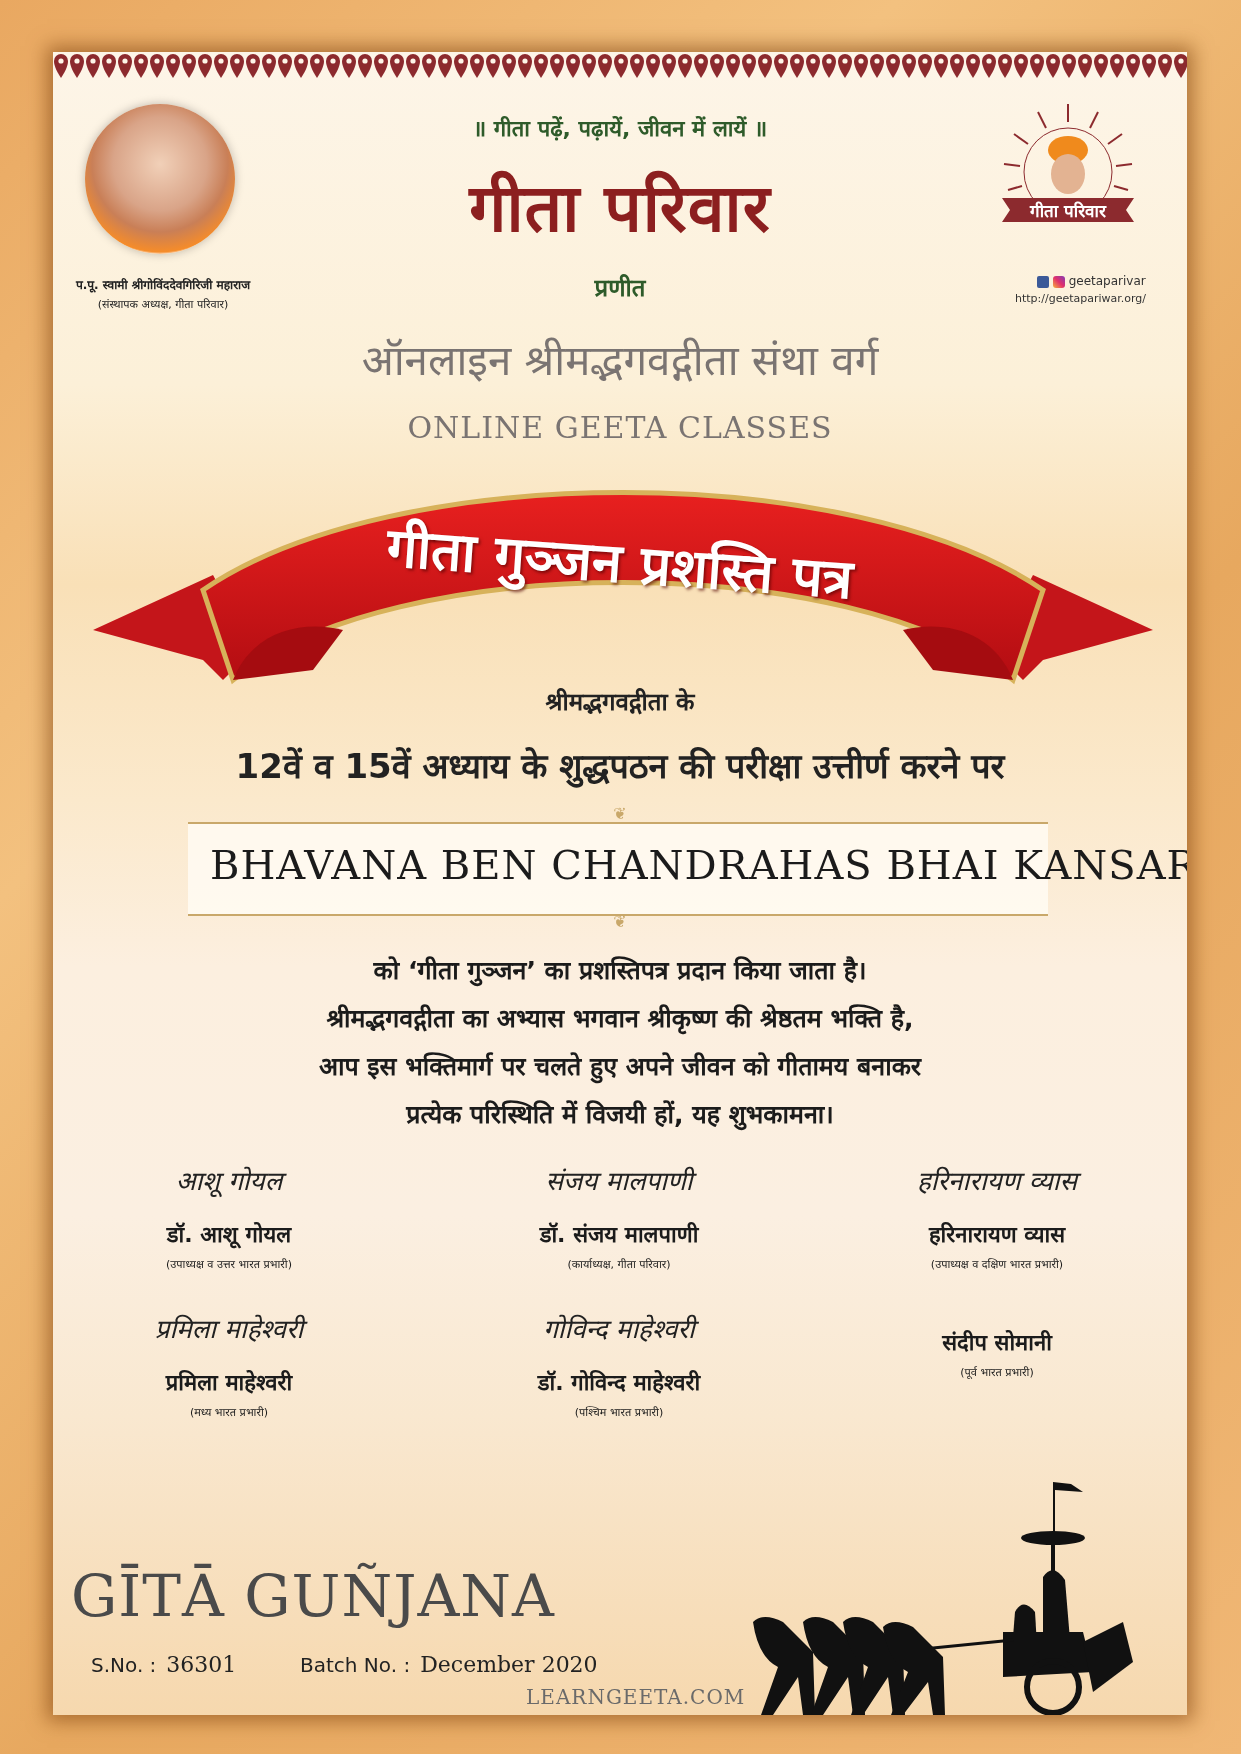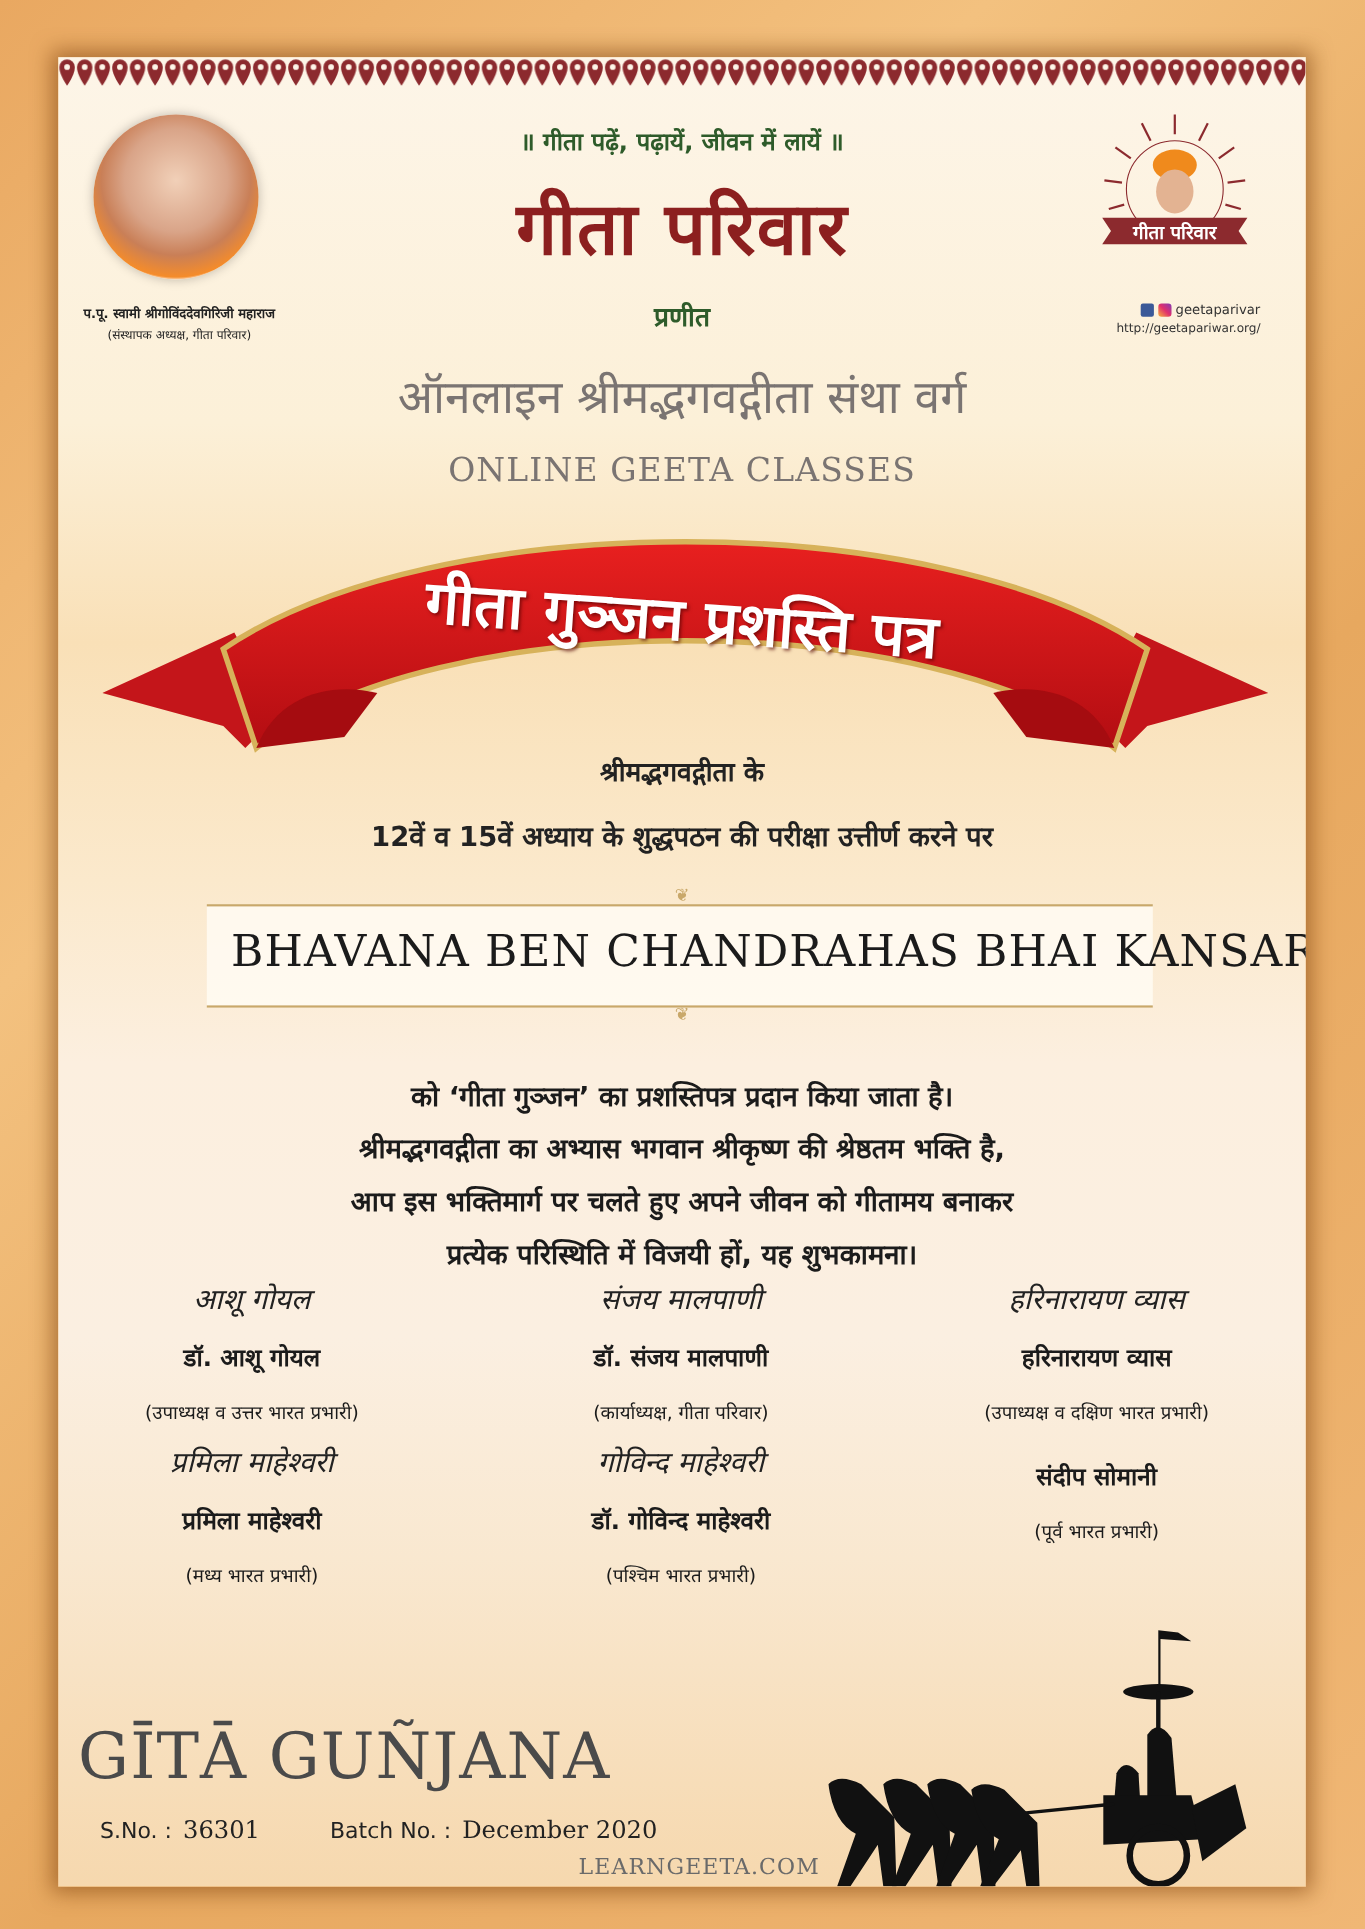--- a/index.html
+++ b/index.html
@@ -22,31 +22,31 @@
     box-shadow:0 0 10px rgba(0,0,0,.25);}
   .portrait-name{left:10px;top:224px;width:200px;font-size:12px;color:#222;font-weight:bold;}
   .portrait-role{left:10px;top:244px;width:200px;font-size:11px;color:#222;}
   .logo{left:945px;top:50px;width:140px;height:135px;}
   .social{left:960px;top:222px;width:140px;font-size:12px;color:#333;padding-left:24px;}
   .url{left:945px;top:240px;width:165px;font-size:11px;color:#333;}
   .ribbon{left:40px;top:428px;width:1060px;height:290px;}
   .ribbon-text{left:0;width:100%;top:472px;font-size:54px;color:#fff;font-weight:bold;
     text-shadow:2px 2px 3px rgba(80,0,0,.6);transform:rotate(4deg);}
   .sub1{left:0;width:100%;top:632px;font-size:24px;color:#222;font-weight:bold;}
-  .sub2{left:0;width:100%;top:690px;font-size:25px;color:#222;font-weight:bold;}
+  .sub2{left:0;width:100%;top:690px;font-size:34px;color:#222;font-weight:bold;}
   .namebox{left:135px;top:770px;width:860px;height:90px;background:rgba(255,251,243,.85);
     border-top:2px solid #c9a86a;border-bottom:2px solid #c9a86a;}
   .flourish{font-size:16px;color:#c9a86a;}
   .recipient{left:157px;top:790px;width:1000px;font-size:40px;color:#1b1b1b;
     font-family:"DejaVu Serif",serif;letter-spacing:1px;white-space:nowrap;}
-  .body-line{left:0;width:100%;font-size:25px;color:#1b1b1b;font-weight:bold;margin-top:26px;}
+  .body-line{left:0;width:100%;font-size:25px;color:#1b1b1b;font-weight:bold;}
   .sig{width:300px;text-align:center;}
   .sig-hand{font-family:"DejaVu Serif",serif;font-style:italic;font-size:26px;color:#222;height:40px;}
   .sig-name{font-size:22px;font-weight:bold;color:#1b1b1b;margin-top:16px;}
-  .sig-role{font-size:17px;color:#1b1b1b;margin-top:24px;}
+  .sig-role{font-size:11px;color:#1b1b1b;margin-top:8px;}
   .brand{left:18px;top:1510px;font-size:58px;color:#4a4a4a;font-family:"DejaVu Serif",serif;letter-spacing:1px;}
   .serial{left:38px;top:1600px;font-size:20px;color:#222;}
   .serial b{font-family:"DejaVu Serif",serif;font-weight:normal;font-size:22px;margin-left:10px;}
   .batch{left:247px;top:1600px;font-size:20px;color:#222;}
   .batch b{font-family:"DejaVu Serif",serif;font-weight:normal;font-size:22px;margin-left:10px;}
   .site{left:473px;top:1633px;font-size:20px;color:#6a6a6a;font-family:"DejaVu Serif",serif;font-variant:small-caps;letter-spacing:1px;}
   .chariot{left:700px;top:1410px;width:434px;height:253px;}
 </style>
 </head>
 <body>

